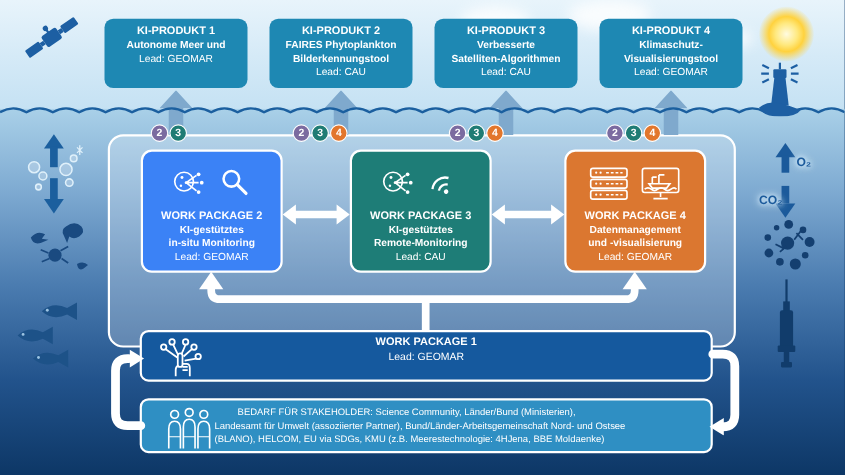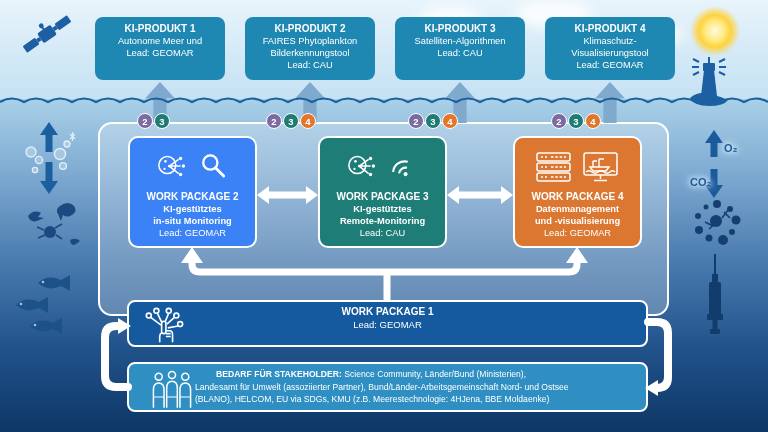--- a/index.html
+++ b/index.html
@@ -10,21 +10,21 @@
        background:linear-gradient(180deg,#e8f4fb 0%,#d5eaf7 50%,#c4e1f3 100%);}
   .water{position:absolute;left:0;top:99px;width:768px;height:333px;
        background:linear-gradient(180deg,#a9d0e8 0%,#7fabd2 22%,#4b7cb0 48%,#22538c 74%,#0d3766 100%);}
   .cloud{position:absolute;background:#fff;border-radius:50%;filter:blur(6px);opacity:.8;}
   .waveline{position:absolute;left:0;top:92px;width:768px;height:16px;z-index:6;}
   
   .product{position:absolute;top:17px;width:130px;height:63px;background:#1e88b3;
        border-radius:8px;color:#fff;text-align:center;padding-top:5px;box-sizing:border-box;z-index:7;}
   .p1{left:95px}.p2{left:245px}.p3{left:395px}.p4{left:545px}
   .p-title{font-size:10px;font-weight:bold;line-height:13px;}
-  .p-line{font-size:9.3px;font-weight:normal;line-height:12px;}
+  .p-line{font-size:9.3px;font-weight:bold;line-height:12px;}
   .p-lead{font-size:9.3px;line-height:13px;}
   
   .up-arrow-blue{position:absolute;top:82px;width:30px;height:41px;background:#7fa9cd;z-index:5;
        clip-path:polygon(50% 0,100% 40%,72% 40%,72% 100%,28% 100%,28% 40%,0 40%);}
   .ua1{left:145px}.ua2{left:295px}.ua3{left:445px}.ua4{left:595px}
   
   .container-panel{position:absolute;left:98px;top:122px;width:571px;height:194px;
        background:rgba(255,255,255,.24);border:2.5px solid #fff;border-radius:14px;
        box-sizing:border-box;z-index:3;}
   
@@ -51,21 +51,21 @@
        text-align:center;padding-top:3px;z-index:7;}
   .wp1-title{font-size:10px;font-weight:bold;line-height:13px;}
   .wp1-sub{font-size:9.5px;font-weight:bold;line-height:13px;}
   .wp1-lead{font-size:9.5px;line-height:13px;}
   .wp1-icon{position:absolute;left:14px;top:5px;}
   .stake{position:absolute;left:127px;top:362px;width:521px;height:50px;background:#2f8fc3;
        border:2.5px solid #fff;border-radius:8px;box-sizing:border-box;color:#fff;z-index:7;}
   .stake-icon{position:absolute;left:20px;top:6px;}
   .stake-text{position:absolute;left:66px;top:4px;font-size:8.6px;line-height:12.6px;text-align:left;}
   .stake-text div{white-space:nowrap;}
-  .stake-bold{font-weight:bold;padding-left:21px;}
+  .stake-bold{font-weight:normal;padding-left:21px;}
   .loop{position:absolute;z-index:8;}
   
   .deco{position:absolute;}
   .sun{position:absolute;left:690px;top:6px;width:50px;height:50px;border-radius:50%;
        background:radial-gradient(circle,#fffbe0 0%,#ffe980 28%,#ffd23e 45%,rgba(255,210,62,.35) 62%,rgba(255,210,62,0) 72%);}
   .gaslabel{position:absolute;font-size:11px;font-weight:bold;color:#1b5a9b;z-index:4;
        text-shadow:0 0 4px #d6ecf9,0 0 7px #d6ecf9,0 0 9px #d6ecf9;}
 </style>
 </head>
 <body>
@@ -96,20 +96,21 @@
     <div class="p-lead">Lead: GEOMAR</div>
   </div>
   <div class="product p2">
     <div class="p-title">KI-PRODUKT 2</div>
     <div class="p-line">FAIRES Phytoplankton</div>
     <div class="p-line">Bilderkennungstool</div>
     <div class="p-lead">Lead: CAU</div>
   </div>
   <div class="product p3">
     <div class="p-title">KI-PRODUKT 3</div>
+    <div class="p-line">Verbesserte</div>
     <div class="p-line">Satelliten-Algorithmen</div>
     <div class="p-lead">Lead: CAU</div>
   </div>
   <div class="product p4">
     <div class="p-title">KI-PRODUKT 4</div>
     <div class="p-line">Klimaschutz-</div>
     <div class="p-line">Visualisierungstool</div>
     <div class="p-lead">Lead: GEOMAR</div>
   </div>
 

